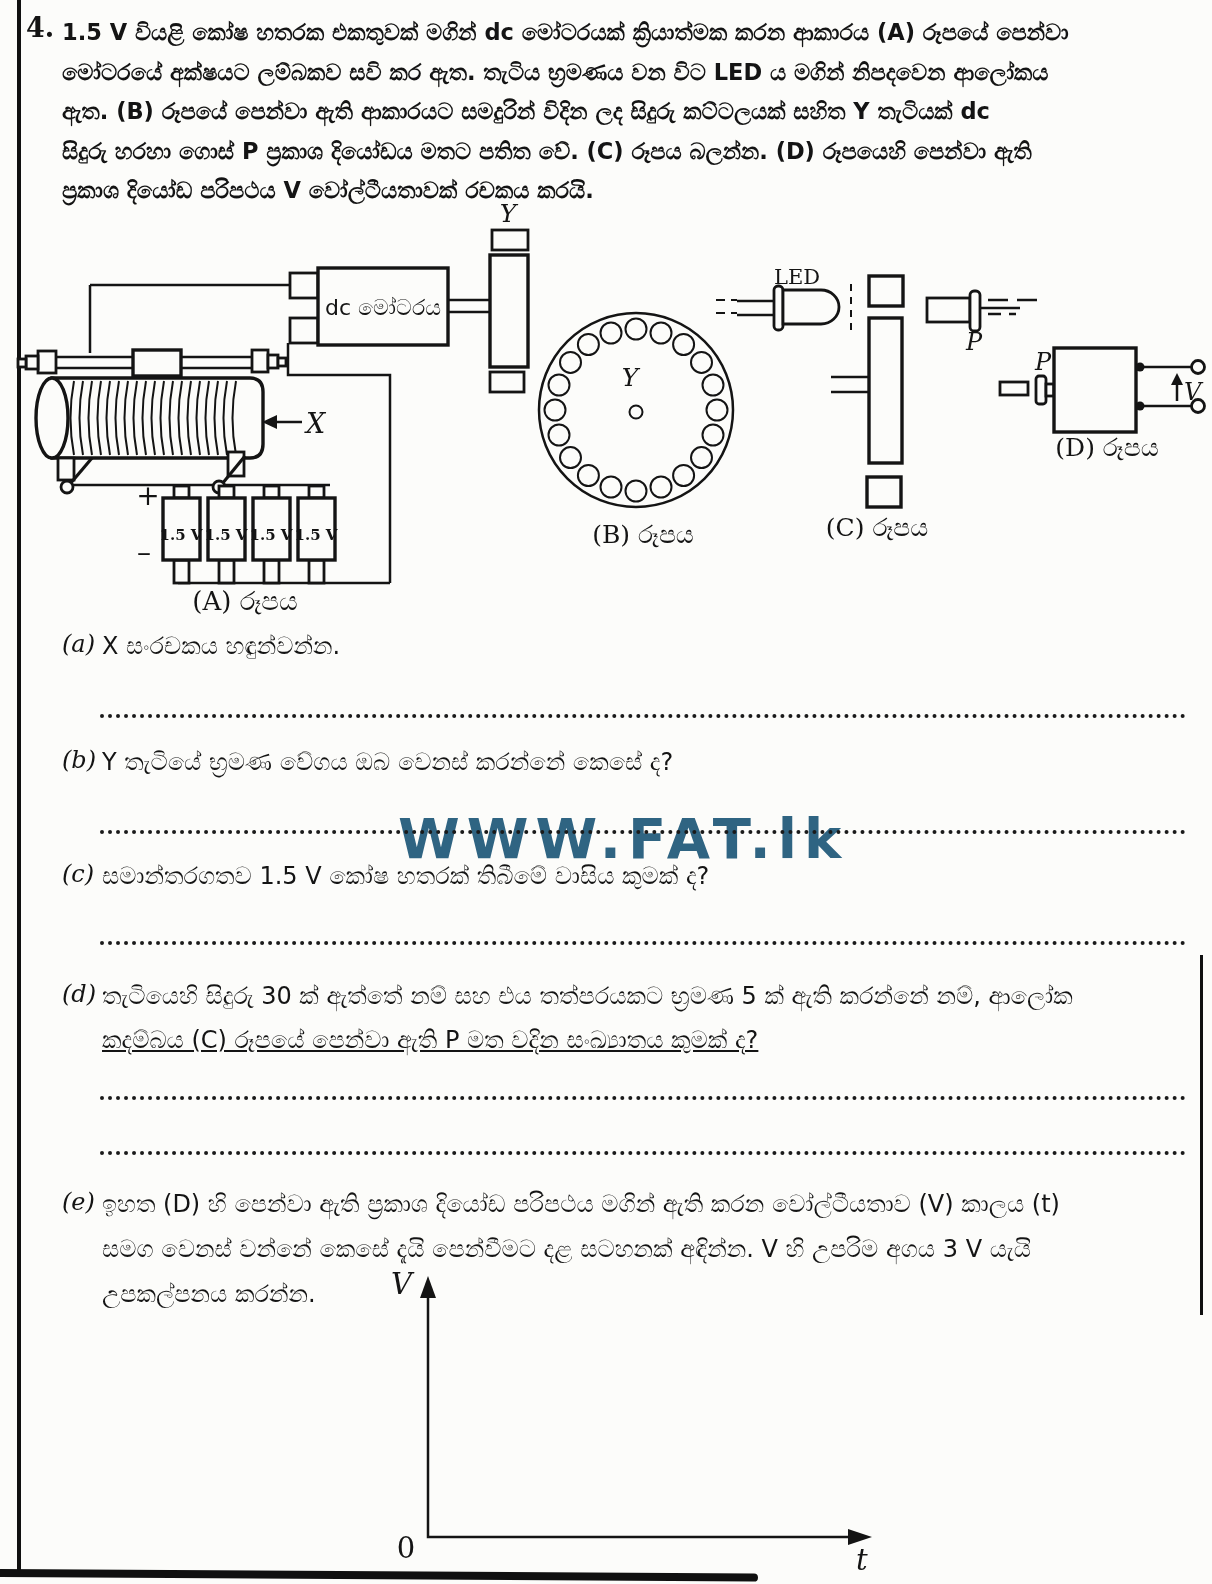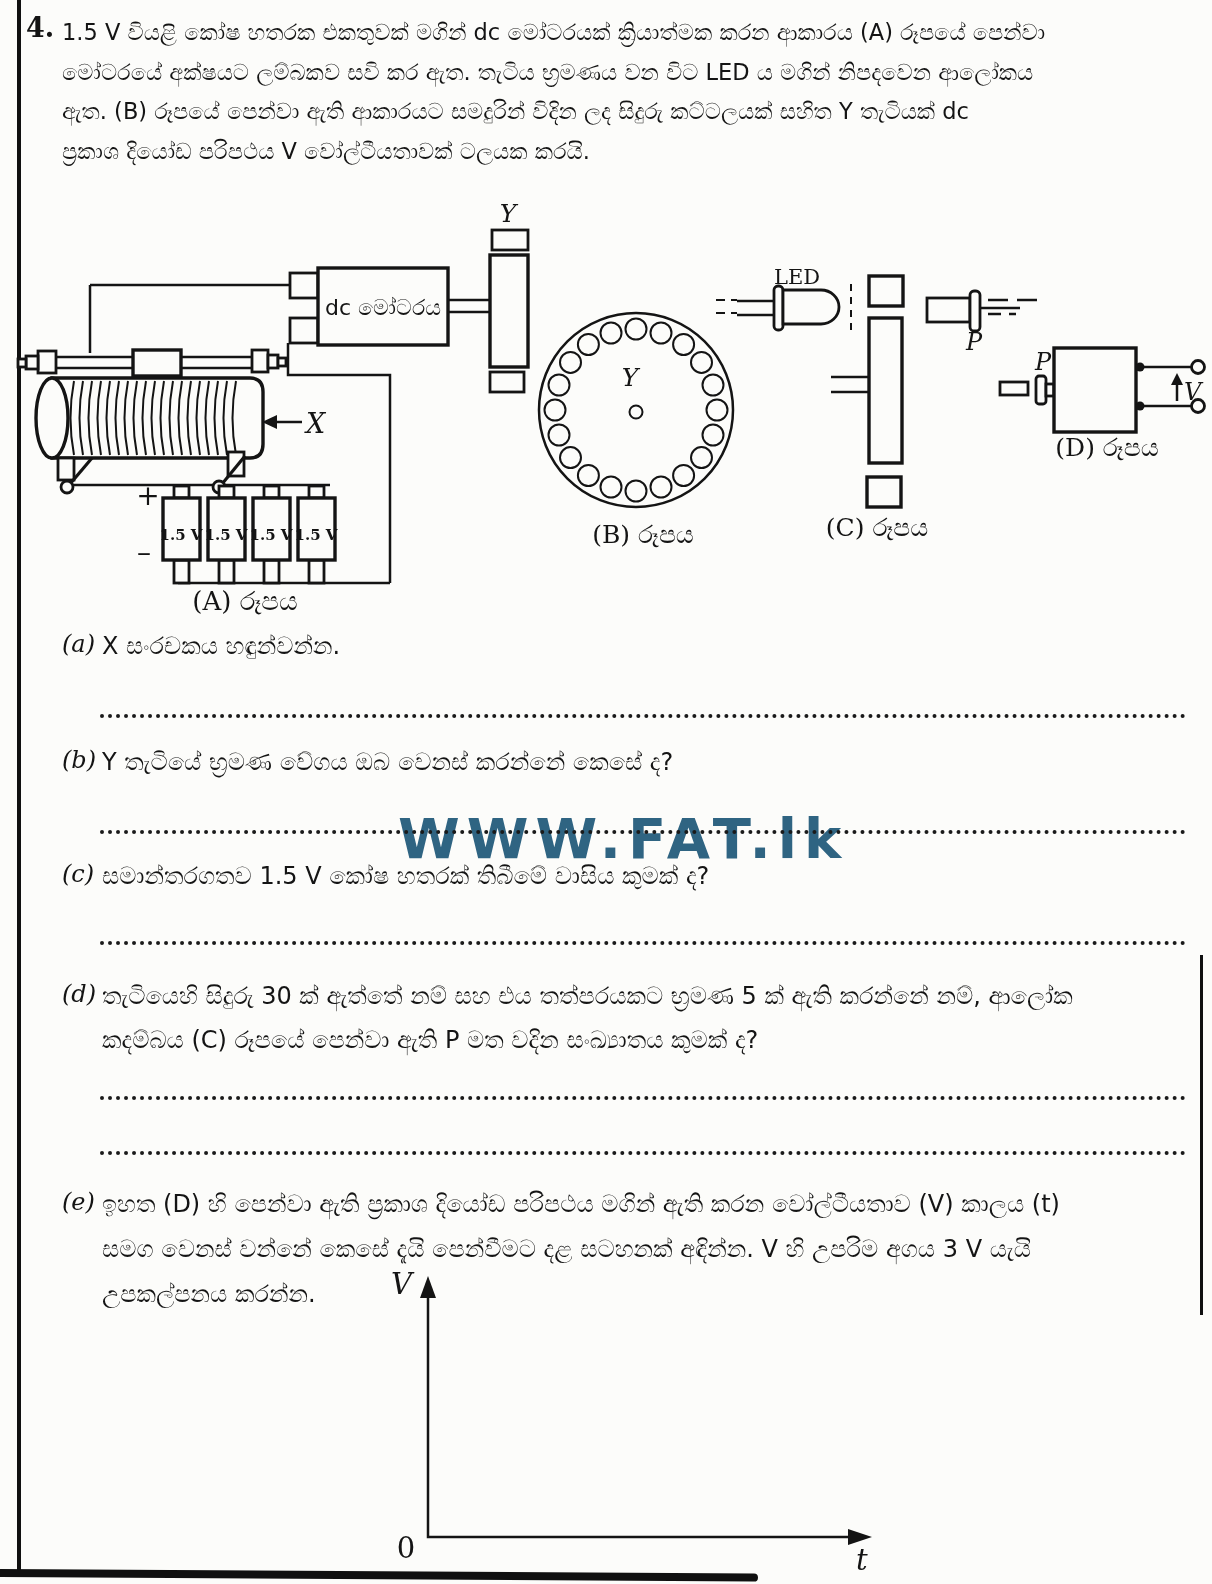--- a/index.html
+++ b/index.html
@@ -1,20 +1,20 @@
 <!DOCTYPE html>
 <html><head>
 <meta charset="utf-8">
 <style>
   html,body{margin:0;padding:0;background:#e8e8e6;}
   .page{position:relative;width:1212px;height:1584px;background:#fcfcfa;overflow:hidden;
         font-family:"DejaVu Sans",sans-serif;color:#141414;}
   .scanline{background:#101010;position:absolute;}
   .qnum{position:absolute;left:26px;top:12px;font:bold 27px "DejaVu Serif",serif;}
-  .intro{position:absolute;left:62px;top:13px;width:1130px;font-size:22.5px;line-height:39.5px;z-index:2;}
+  .intro{position:absolute;left:62px;top:13px;width:1130px;font-size:22.5px;line-height:39.5px;z-index:2;font-weight:bold;}
   .introline{white-space:nowrap;}
   .qlabel{position:absolute;font:italic 24px "DejaVu Serif",serif;z-index:2;}
   .qtext{position:absolute;left:102px;font-size:24px;white-space:nowrap;z-index:2;}
   .dotted{position:absolute;left:100px;width:1086px;height:0;border-bottom:4px dotted #1a1a1a;z-index:2;}
   .watermark{position:absolute;left:398px;top:806px;font:bold 56px "DejaVu Sans",sans-serif;
              letter-spacing:7px;color:#0c4a6e;opacity:.85;z-index:1;white-space:nowrap;}
   svg{position:absolute;left:0;z-index:2;}
   .ln{fill:none;stroke:#141414;stroke-width:2.5;}
   .ln2{fill:none;stroke:#141414;stroke-width:2;}
   .ln3{fill:none;stroke:#141414;stroke-width:3.2;}
@@ -34,21 +34,22 @@
   <div class="scanline" style="left:1200px;top:955px;width:3px;height:360px;"></div>
   <div class="scanline" style="left:0;top:1569px;width:758px;height:8px;transform:rotate(0.35deg);transform-origin:left center;border-radius:0 4px 4px 0;z-index:3;"></div>
 
   <div class="watermark">WWW.FAT.lk</div>
 
   <div class="qnum">4.</div>
   <div class="intro">
     <div class="introline">1.5 V වියළි කෝෂ හතරක එකතුවක් මගින් dc මෝටරයක් ක්‍රියාත්මක කරන ආකාරය (A) රූපයේ පෙන්වා</div>
     <div class="introline">මෝටරයේ අක්ෂයට ලම්බකව සවි කර ඇත. තැටිය භ්‍රමණය වන විට LED ය මගින් නිපදවෙන ආලෝකය</div>
     <div class="introline">ඇත. (B) රූපයේ පෙන්වා ඇති ආකාරයට සමදුරින් විදින ලද සිදුරු කට්ටලයක් සහිත Y තැටියක් dc</div>
-    <div class="introline">ප්‍රකාශ දියෝඩ පරිපථය V වෝල්ටීයතාවක් ටලයක කරයි.</div>
+    <div class="introline">සිදුරු හරහා ගොස් P ප්‍රකාශ දියෝඩය මතට පතිත වේ. (C) රූපය බලන්න. (D) රූපයෙහි පෙන්වා ඇති</div>
+    <div class="introline">ප්‍රකාශ දියෝඩ පරිපථය V වෝල්ටීයතාවක් රචකය කරයි.</div>
   </div>
 
   <svg style="top:200px;" width="1212" height="425" viewBox="0 0 1212 425">
 
     <g>
       <path class="ln" d="M90,85 H290 M90,85 V153"></path>
       <path class="ln" d="M288,143 V175 H390 V383"></path>
       <path class="ln" d="M65,285 H330"></path>
       <path class="ln" d="M178,383 H390"></path>
     </g>
@@ -213,21 +214,21 @@
   <div class="qlabel" style="left:62px;top:746px;">(b)</div>
   <div class="qtext" style="top:748px;">Y තැටියේ භ්‍රමණ වේගය ඔබ වෙනස් කරන්නේ කෙසේ ද?</div>
   <div class="dotted" style="top:830px;"></div>
 
   <div class="qlabel" style="left:62px;top:860px;">(c)</div>
   <div class="qtext" style="top:862px;">සමාන්තරගතව 1.5 V කෝෂ හතරක් තිබීමේ වාසිය කුමක් ද?</div>
   <div class="dotted" style="top:941px;"></div>
 
   <div class="qlabel" style="left:62px;top:980px;">(d)</div>
   <div class="qtext" style="top:982px;">තැටියෙහි සිදුරු 30 ක් ඇත්තේ නම් සහ එය තත්පරයකට භ්‍රමණ 5 ක් ඇති කරන්නේ නම්, ආලෝක</div>
-  <div class="qtext" style="top:1026px;">කදම්බය (C) රූපයේ පෙන්වා ඇති P මත වදින සංඛ්‍යාතය කුමක් ද?</div>
+  <div class="qtext" style="top:1026px;text-decoration:underline;">කදම්බය (C) රූපයේ පෙන්වා ඇති P මත වදින සංඛ්‍යාතය කුමක් ද?</div>
   <div class="dotted" style="top:1096px;"></div>
   <div class="dotted" style="top:1151px;"></div>
 
   <div class="qlabel" style="left:62px;top:1188px;">(e)</div>
   <div class="qtext" style="top:1190px;">ඉහත (D) හි පෙන්වා ඇති ප්‍රකාශ දියෝඩ පරිපථය මගින් ඇති කරන වෝල්ටීයතාව (V) කාලය (t)</div>
   <div class="qtext" style="top:1235px;">සමග වෙනස් වන්නේ කෙසේ දැයි පෙන්වීමට දළ සටහනක් අඳින්න. V හි උපරිම අගය 3 V යැයි</div>
   <div class="qtext" style="top:1280px;">උපකල්පනය කරන්න.</div>
 
   <svg style="top:1250px;" width="1212" height="334" viewBox="0 0 1212 334">
     <path class="ln" d="M428,46 V287 H852"></path>

